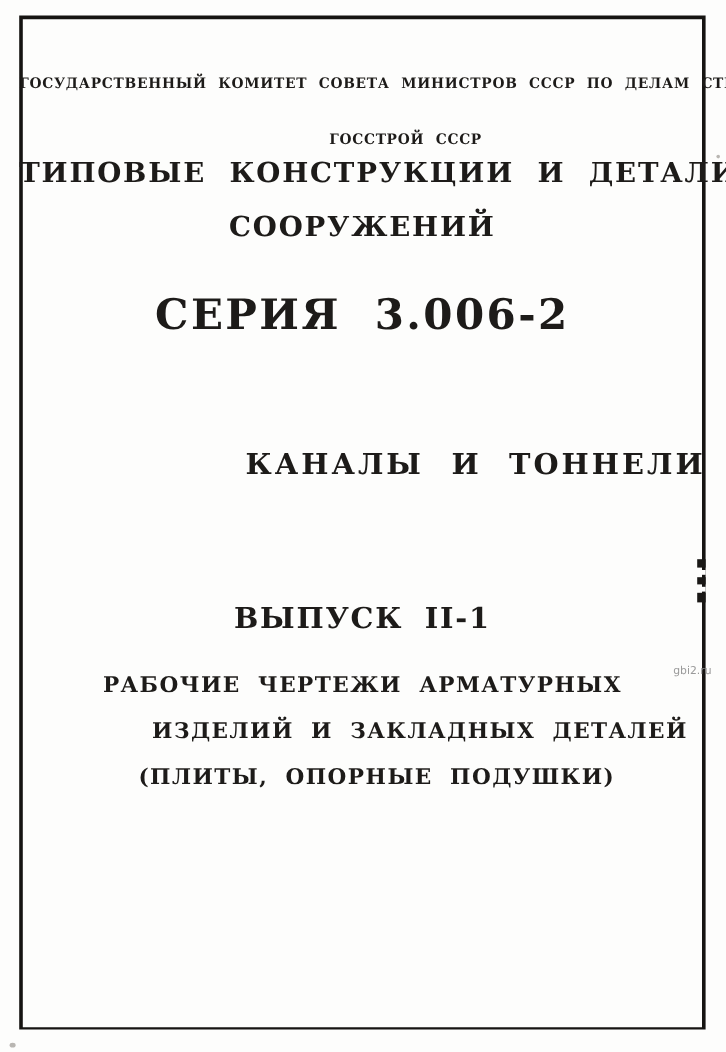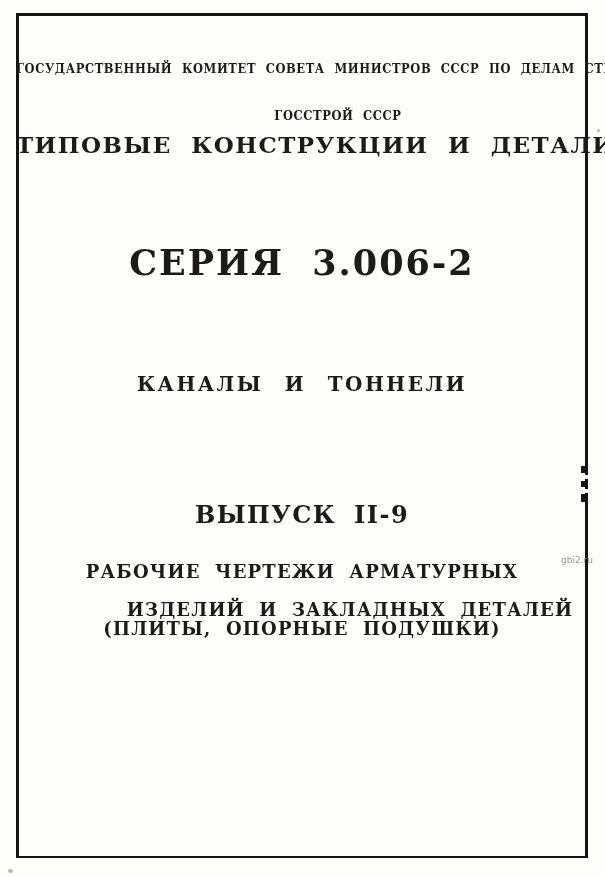--- a/index.html
+++ b/index.html
@@ -104,34 +104,35 @@
 <div class="sheet">
 
   <div class="frame"></div>
 
   <div class="txt hdr" style="top:62px;">ГОСУДАРСТВЕННЫЙ КОМИТЕТ СОВЕТА МИНИСТРОВ СССР ПО ДЕЛАМ СТРОИТЕЛЬСТВА</div>
 
   <div class="txt hdr" style="top:109px;margin-left:36px;">ГОССТРОЙ СССР</div>
 
   <div class="txt heading" style="top:131px;">ТИПОВЫЕ КОНСТРУКЦИИ И ДЕТАЛИ ЗДАНИЙ И</div>
 
+  <div class="txt heading" style="top:176px;">СООРУЖЕНИЙ</div>
 
   <div class="txt series" style="top:242px;">СЕРИЯ 3.006-2</div>
 
 
-  <div class="txt title" style="top:372px; font-size:20px;">КАНАЛЫ И ТОННЕЛИ</div>
+  <div class="txt title" style="top:372px; font-size:24px;text-align:right;">КАНАЛЫ И ТОННЕЛИ</div>
 
 
-  <div class="txt issue" style="top:500px;">ВЫПУСК II-9</div>
+  <div class="txt issue" style="top:500px;">ВЫПУСК II-1</div>
 
   <div class="txt subtitle" style="top:561px;">РАБОЧИЕ ЧЕРТЕЖИ АРМАТУРНЫХ</div>
 
   <div class="txt subtitle" style="top:599px;margin-left:48px;">ИЗДЕЛИЙ И ЗАКЛАДНЫХ ДЕТАЛЕЙ</div>
 
-  <div class="txt subtitle" style="top:618px;">(ПЛИТЫ, ОПОРНЫЕ ПОДУШКИ)</div>
+  <div class="txt subtitle" style="top:637px;margin-left:12px;">(ПЛИТЫ, ОПОРНЫЕ ПОДУШКИ)</div>
 
   <div class="watermark">gbi2.ru</div>
 
   <div class="border-blob" style="top:466px; height:7px;"></div>
   <div class="border-notch" style="top:475px;"></div>
   <div class="border-blob" style="top:481px; height:6px;"></div>
   <div class="border-notch" style="top:489px;"></div>
   <div class="border-blob" style="top:494px; height:8px;"></div>
 
   <div class="speck" style="left:8px; top:869px; width:5px; height:4px;"></div>

